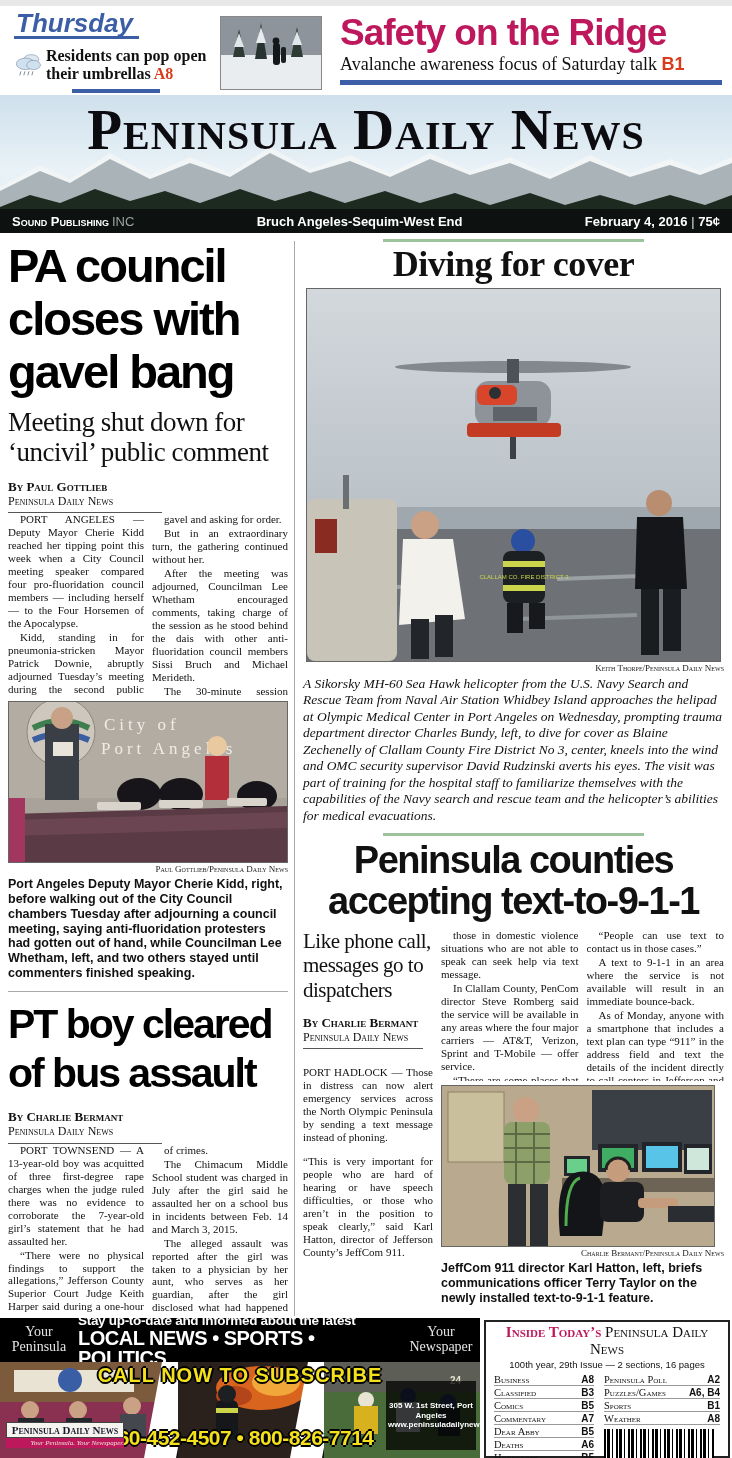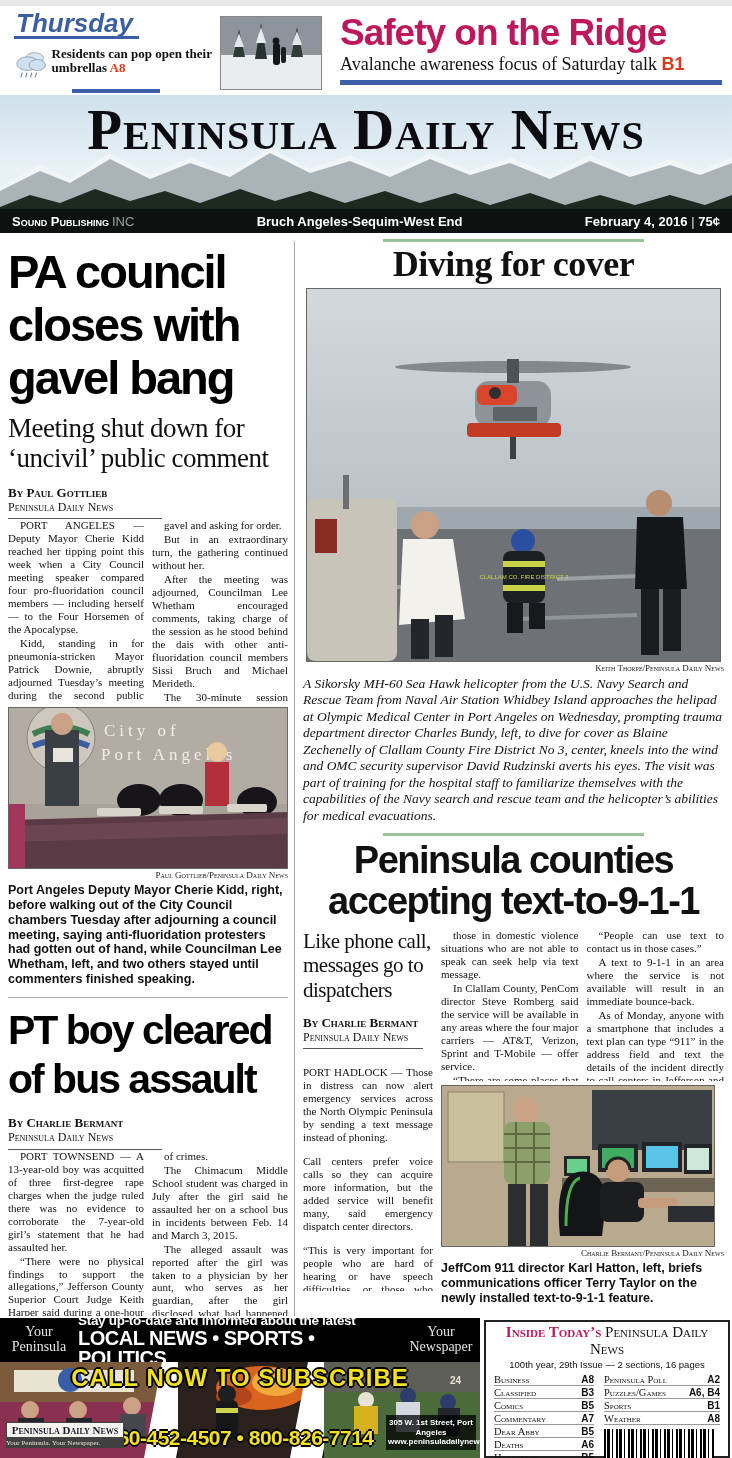--- a/index.html
+++ b/index.html
@@ -7,21 +7,21 @@
        font-family:"Liberation Serif",serif;color:#111;}
   .sc{font-variant:small-caps;}
   
   .topbar{height:95px;display:flex;padding:4px 10px 0 14px;box-sizing:border-box;border-top:6px solid #e8e8e8;}
   .tb-left{width:200px;position:relative;}
   .day{font-family:"Liberation Sans",sans-serif;font-style:italic;font-weight:bold;
        font-size:26px;color:#3b5ea6;border-bottom:3px solid #3b5ea6;display:inline-block;
        padding:0 6px 0 2px;line-height:1.0;}
   .wx-row{display:flex;margin-top:4px;}
   .wx-icon{width:52px;height:44px;}
-  .wx-text{font-size:13px;font-weight:bold;line-height:1.1;margin-left:2px;margin-top:4px;}
+  .wx-text{font-size:16px;font-weight:bold;line-height:1.1;margin-left:2px;margin-top:4px;}
   .wx-page{color:#d93c1a;}
   .tb-rule{height:4px;background:#3b5ea6;width:88px;margin:2px 0 0 58px;}
   .tb-photo{width:100px;height:72px;margin:6px 8px 0 6px;border:1px solid #888;flex:none;}
   .tb-right{flex:1;padding-left:10px;}
   .promo-title{font-family:"Liberation Sans",sans-serif;font-weight:bold;font-size:37px;
        color:#be185d;letter-spacing:-1px;line-height:1.0;margin-top:4px;}
   .promo-sub{font-size:18px;margin-top:3px;}
   .promo-page{color:#d93c1a;font-family:"Liberation Sans",sans-serif;font-weight:bold;}
   .promo-rule{height:5px;background:#3b5ea6;margin-top:5px;}
   
@@ -29,21 +29,21 @@
   .masthead svg{position:absolute;left:0;top:0;}
   .mast-title{position:absolute;top:2px;left:0;width:100%;text-align:center;
       font-variant:small-caps;font-weight:bold;font-size:57px;letter-spacing:1px;color:#0c0c10;}
   .mast-bar{position:absolute;bottom:0;left:0;width:100%;height:24px;background:#0d1210;
       display:flex;align-items:center;color:#fff;font-family:"Liberation Sans",sans-serif;
       font-weight:bold;font-size:13px;box-sizing:border-box;padding:8px 12px;}
   .mast-bar .pub-inc{color:#9aa4a0;font-weight:normal;margin-left:3px;}
   .mast-bar .mid{flex:1;text-align:center;}
   
   .main{display:flex;height:1083px;overflow:hidden;}
-  .left-col{width:294px;flex:none;padding:12px 6px 0 8px;box-sizing:border-box;overflow:hidden;}
+  .left-col{width:294px;flex:none;padding:6px 6px 0 8px;box-sizing:border-box;overflow:hidden;}
   .v-divider{width:1px;background:#a9a9a9;margin-top:8px;}
   .right-col{flex:1;padding:4px 8px 0 8px;box-sizing:border-box;overflow:hidden;}
   .h1{font-family:"Liberation Sans",sans-serif;font-weight:bold;font-size:47px;
       letter-spacing:-2px;line-height:1.13;color:#000;}
   .h1b{font-family:"Liberation Sans",sans-serif;font-weight:bold;font-size:41px;
       letter-spacing:-2px;line-height:1.2;color:#000;}
   .deck{font-size:27px;line-height:1.1;margin-top:10px;letter-spacing:-0.5px;}
   .byline{margin-top:12px;font-size:13px;line-height:1.15;border-bottom:1px solid #555;
       padding-bottom:4px;width:55%;}
   .byline b{font-variant:small-caps;}
@@ -71,32 +71,32 @@
   
   .bottom{position:absolute;left:0;bottom:0;width:732px;height:140px;display:flex;}
   .ad{width:480px;flex:none;position:relative;background:#111;overflow:hidden;}
   .ad-topbar{height:44px;background:#000;color:#fff;display:flex;align-items:center;}
   .ad-side{width:78px;font-size:14px;line-height:1.05;text-align:center;color:#e5e5e5;}
   .ad-center{flex:1;text-align:left;font-family:"Liberation Sans",sans-serif;}
   .ad-line1{font-weight:bold;font-size:13.5px;letter-spacing:-0.3px;}
   .ad-line2{font-weight:bold;font-size:20px;letter-spacing:-0.5px;line-height:1.0;}
   .ad-collage{position:absolute;top:44px;left:0;width:480px;height:96px;}
   .ad-cta{position:absolute;top:46px;left:0;width:480px;text-align:center;
-      font-family:"Liberation Sans",sans-serif;font-weight:bold;font-size:24px;color:#f4e11c;
+      font-family:"Liberation Sans",sans-serif;font-weight:bold;font-size:20px;color:#f4e11c;
       letter-spacing:1px;text-shadow:-2px 0 #000,2px 0 #000,0 -2px #000,0 2px #000,1px 1px #000,-1px -1px #000;}
   .ad-phones{position:absolute;bottom:8px;left:90px;width:300px;text-align:center;
       font-family:"Liberation Sans",sans-serif;font-weight:bold;font-size:21px;color:#f4e11c;
       letter-spacing:-0.5px;text-shadow:-2px 0 #000,2px 0 #000,0 -2px #000,0 2px #000;}
   .ad-logo{position:absolute;left:6px;bottom:10px;width:118px;}
   .ad-logo .box{background:#f6f4ee;border:1px solid #444;font-variant:small-caps;font-weight:bold;
       font-size:11px;text-align:center;padding:1px 0;color:#1a1a2e;}
-  .ad-logo .tag{background:#404040;color:#e8e2d2;font-size:7px;text-align:left;padding:1px 0;}
+  .ad-logo .tag{background:#be185d;color:#e8e2d2;font-style:italic;font-size:7px;text-align:right;padding:1px 0;}
   .ad-addr{position:absolute;right:4px;bottom:8px;width:86px;background:rgba(0,0,0,0.75);
       color:#fff;font-family:"Liberation Sans",sans-serif;font-weight:bold;font-size:8px;
-      text-align:center;line-height:1.2;padding:3px 2px;}
+      text-align:center;line-height:1.2;padding:20px 2px;}
   .inside{flex:1;border:2px solid #222;margin:2px 2px 0 4px;box-sizing:border-box;
       padding:2px 8px;background:#fff;}
   .inside-head{text-align:center;font-size:15px;}
   .inside-lead{color:#be185d;font-weight:bold;font-variant:small-caps;}
   .inside-rest{font-variant:small-caps;color:#111;}
   .issue-line{text-align:center;font-family:"Liberation Sans",sans-serif;font-size:9.5px;margin-top:1px;}
   .idx-wrap{display:flex;gap:10px;margin-top:3px;}
   .idx-col{flex:1;}
   .idx-row{display:flex;justify-content:space-between;border-bottom:1px solid #999;
       font-size:10.5px;padding:0.5px 0;align-items:baseline;}
@@ -295,21 +295,20 @@
     </div>
     <div class="t911-grid">
       <div class="t911-left">
         <div class="t911-deck">Like phone call, messages go to dispatchers</div>
         <div class="byline" style="width:92%;margin-top:14px;">
           <b>By Charlie Bermant</b>
           <span class="org">Peninsula Daily News</span>
         </div>
         <div class="coltext">
             <p>PORT HADLOCK — Those in distress can now alert emergency services across the North Olympic Peninsula by sending a text message instead of phoning.</p>
-            <p>Call centers prefer voice calls so they can acquire more information, but the added service will benefit many, said emergency dispatch center directors.</p>
             <p>“This is very important for people who are hard of hearing or have speech difficulties, or those who aren’t in the position to speak clearly,” said Karl Hatton, director of Jefferson County’s JeffCom 911.</p>
           </div>
       </div>
       <div class="t911-right">
         <div class="t911-cols">
           <div class="col">
               <p>those in domestic violence situations who are not able to speak can seek help via text message.</p>
               <p>In Clallam County, PenCom director Steve Romberg said the service will be available in any areas where the four major carriers — AT&amp;T, Verizon, Sprint and T-Mobile — offer service.</p>
               <p>“There are some places that don’t get good cell service where voice calls can be difficult,” Romberg said.</p>
             </div>

